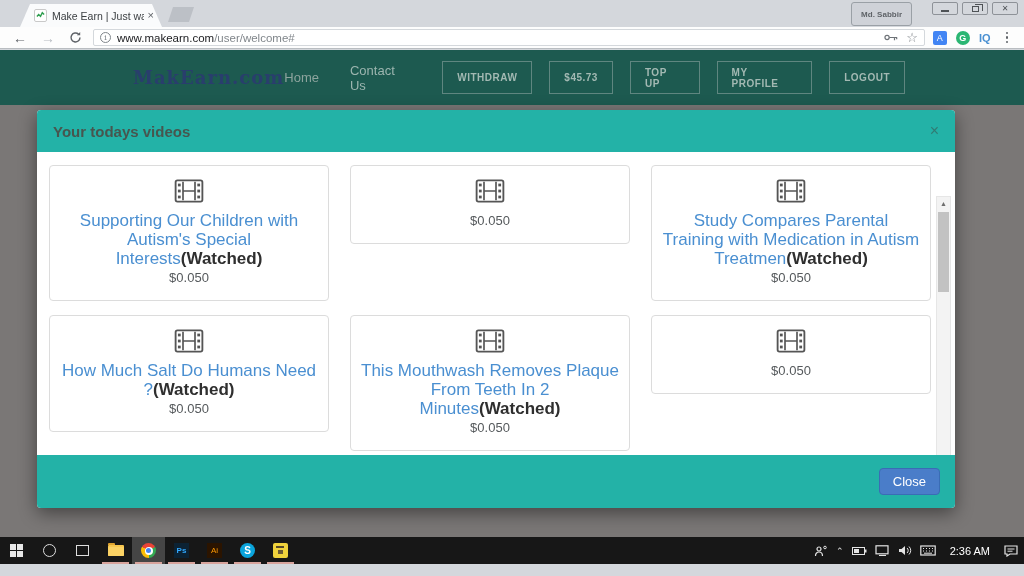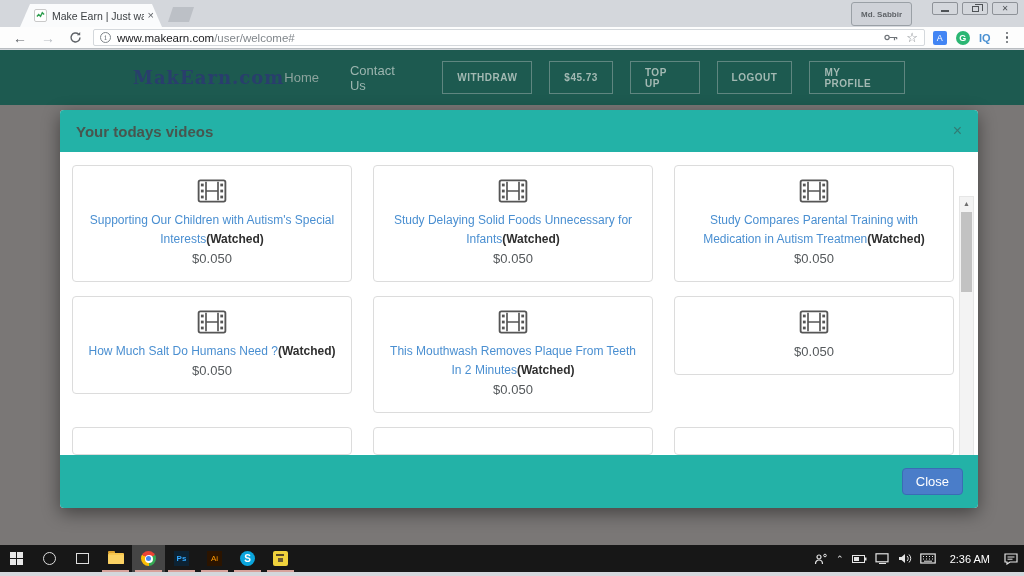--- a/index.html
+++ b/index.html
@@ -62,51 +62,51 @@
           color:#293e6d; position:relative; }
   .nav-spacer { flex:1; }
   .nav-link { font-size:13px; color:#8da49e; margin-right:31px; }
   .nav-link.contact { color:#9cb5af; margin-right:28px; }
   .nav-actions { display:flex; gap:17px; }
   .nav-btn { height:33px; border:1px solid #5f8680; color:#a3b9b3; font-size:10px; font-weight:bold;
              letter-spacing:.5px; background:transparent; display:flex; align-items:center;
              justify-content:center; padding:0 14px; }
 
   
-  .modal { position:absolute; left:60px; top:60px; width:918px; height:398px; border-radius:4px;
+  .modal { position:absolute; left:37px; top:60px; width:918px; height:398px; border-radius:4px;
            box-shadow:0 5px 18px rgba(0,0,0,.45); background:#fff; }
   .modal-header { height:42px; background:#23b2a7; border-radius:4px 4px 0 0; display:flex;
                   align-items:center; padding:0 16px; }
   .modal-title { font-size:15px; font-weight:bold; color:#47564f; flex:1; }
   .modal-x { font-size:16px; color:#3c4f4a; opacity:.55; line-height:1; }
   .modal-body { height:303px; background:#fff; overflow:hidden; position:relative;
                 padding:13px 34px 0 12px; }
   .video-grid { display:grid; grid-template-columns:repeat(3, 280px); gap:14px 21px; align-items:start; }
   .vcard { border:1px solid #dcdcdc; border-radius:4px; background:#fff; text-align:center;
            padding:13px 10px 13px; }
   .vcard .film { margin-bottom:4px; }
-  .vcard-text { font-size:12px; line-height:19px; }
+  .vcard-text { font-size:17px; line-height:19px; }
   .vtitle { color:#4a8fd1; }
   .vwatched { color:#2f2f2f; font-weight:bold; }
   .vprice { font-size:13px; line-height:19px; color:#55595c; }
 
   .mscrollbar { position:absolute; right:4px; top:44px; width:15px; height:301px; background:#f3f3f3;
                 border:1px solid #e6e6e6; }
   .sb-arrow { position:absolute; left:0; width:100%; text-align:center; font-size:7px; color:#6e6e6e;
               line-height:14px; }
   .sb-arrow.up { top:0; }
   .sb-thumb { position:absolute; left:1px; top:15px; width:11px; height:80px; background:#c2c2c2; }
 
   .modal-footer { height:53px; background:#23b2a7; border-radius:0 0 4px 4px; display:flex;
                   align-items:center; justify-content:flex-end; padding:0 15px; }
   .close-btn { background:#4a7dc9; border:1px solid #3a6cb5; border-radius:4px; color:#fff;
                font-size:13px; padding:5px 13px; }
 
   
-  .taskbar { position:absolute; bottom:4px; left:0; right:0; height:27px; background:#171717;
+  .taskbar { position:absolute; bottom:12px; left:0; right:0; height:27px; background:#171717;
              display:flex; align-items:stretch; }
   .tb-cell { width:33px; display:flex; align-items:center; justify-content:center; position:relative; }
   .tb-cell.running:after { content:""; position:absolute; bottom:0; left:3px; right:3px; height:2px;
                            background:#d7a39c; }
   .tb-cell.active { background:#454545; }
   .win-logo { width:13px; height:13px; display:grid; grid-template-columns:6px 6px; gap:1px; }
   .win-logo i { background:#e8e8e8; height:6px; }
   .cortana-circle { width:13px; height:13px; border:1.5px solid #dedede; border-radius:50%; }
   .taskview { width:13px; height:11px; border:1.5px solid #dedede; position:relative; }
   .folder-ic { width:16px; height:11px; background:#f7c64e; border-radius:1px; position:relative; }
@@ -198,22 +198,22 @@
   <div class="page">
     <div class="site-nav">
       <span class="logo">MakEarn.com</span>
       <span class="nav-spacer"></span>
       <span class="nav-link">Home</span>
       <span class="nav-link contact">Contact Us</span>
       <div class="nav-actions">
         <div class="nav-btn">WITHDRAW</div>
         <div class="nav-btn">$45.73</div>
         <div class="nav-btn">TOP UP</div>
+        <div class="nav-btn">MY PROFILE</div>
         <div class="nav-btn">LOGOUT</div>
-        <div class="nav-btn">MY PROFILE</div>
       </div>
     </div>
 
     <div class="modal">
       <div class="modal-header">
         <span class="modal-title">Your todays videos</span>
         <span class="modal-x">×</span>
       </div>
       <div class="modal-body">
         <div class="video-grid">
@@ -252,21 +252,20 @@
                     <rect x="4" y="18" width="3" height="3"></rect>
           <rect x="25" y="5" width="3" height="3"></rect>
                     <rect x="25" y="11.5" width="3" height="3"></rect>
                     <rect x="25" y="18" width="3" height="3"></rect>
         </g>
         <g fill="none" stroke="#555" stroke-width="1.8">
                     <path d="M9.5 3v20M22.5 3v20M9.5 13h13"></path>
                   </g>
       </svg>
     </div>
-    <div class="vcard-text"><span class="vtitle">Study Delaying Solid Foods Unnecessary for Infants</span><span class="vwatched">(Watched)</span></div>
     <div class="vprice">$0.050</div>
   </div>
 
   <div class="vcard">
     <div class="film">
       <svg width="30" height="24" viewBox="0 0 32 26">
         <g fill="none" stroke="#555" stroke-width="2">
                     <rect x="1.5" y="1.5" width="29" height="23" rx="2"></rect>
                   </g>
         <g fill="#555">

